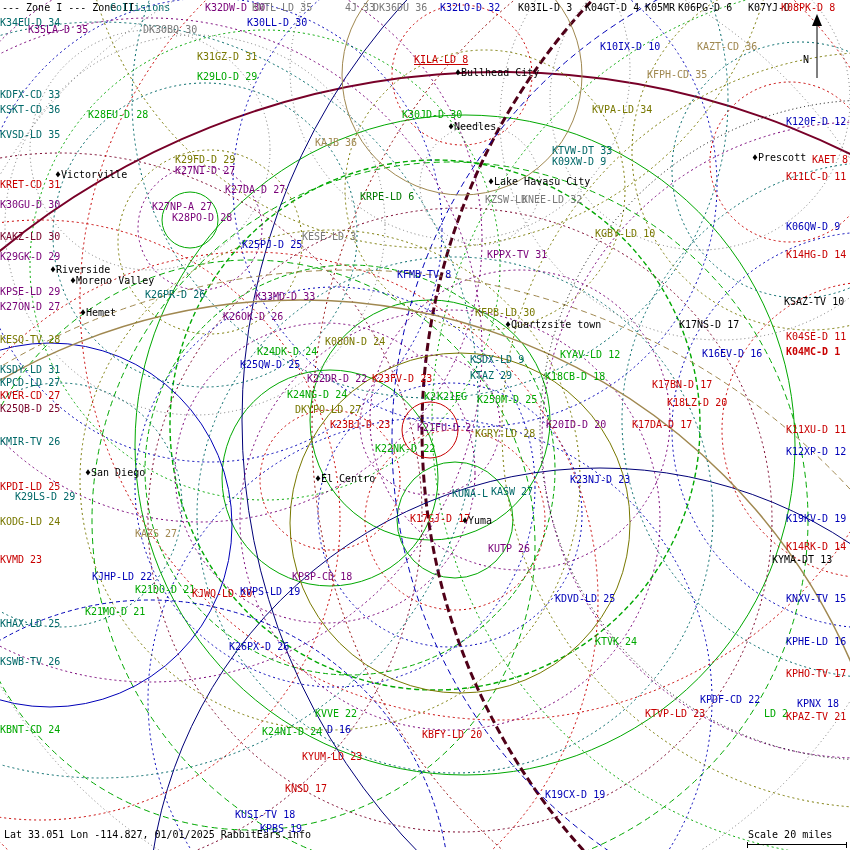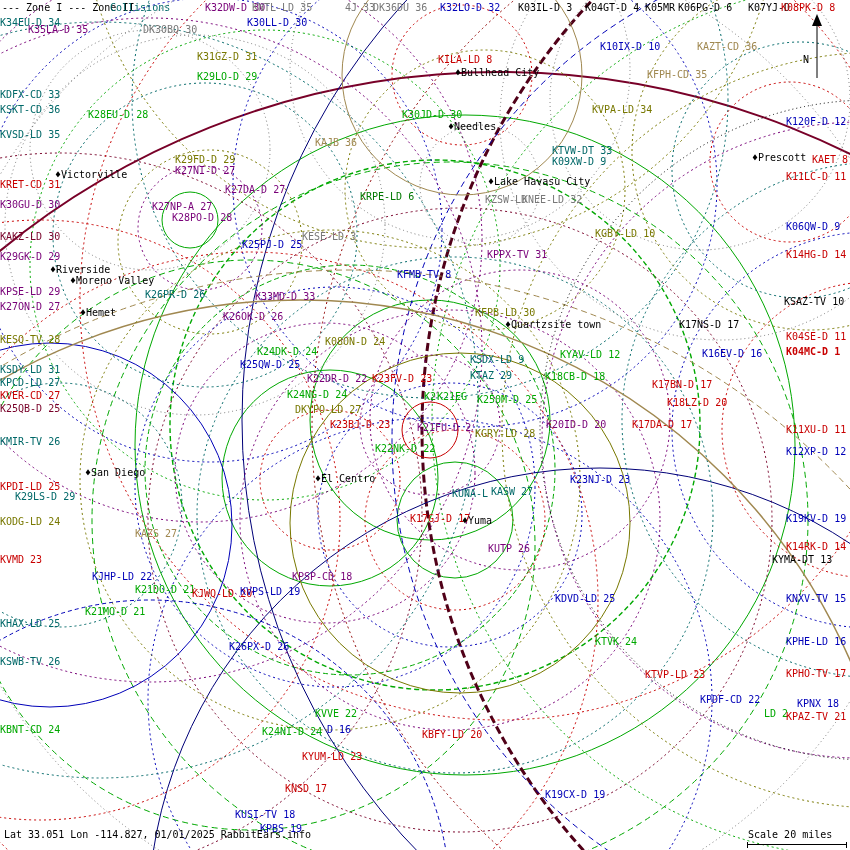--- a/index.html
+++ b/index.html
@@ -116,21 +116,21 @@
       <span class="stn" style="left: 748px; top: 3px; color: rgb(0, 0, 0);">K07YJ-D</span>
       <span class="stn" style="left: 781px; top: 3px; color: rgb(200, 0, 0);">K08PK-D 8</span>
       <span class="stn" style="left: 0px; top: 18px; color: rgb(0, 104, 104);">K34EU-D 34</span>
       <span class="stn" style="left: 28px; top: 25px; color: rgb(120, 0, 120);">K35LA-D 35</span>
       <span class="stn" style="left: 143px; top: 25px; color: rgb(120, 120, 120);">DK30BQ 30</span>
       <span class="stn" style="left: 247px; top: 18px; color: rgb(0, 0, 184);">K30LL-D 30</span>
       <span class="stn" style="left: 197px; top: 52px; color: rgb(120, 120, 0);">K31GZ-D 31</span>
       <span class="stn" style="left: 697px; top: 42px; color: rgb(160, 136, 80);">KAZT-CD 36</span>
       <span class="stn" style="left: 572px; top: 42px; color: rgb(0, 0, 184); margin-left: 28px;">K10IX-D 10</span>
       <span class="stn" style="left: 197px; top: 72px; color: rgb(0, 168, 0);">K29LO-D 29</span>
-      <span class="stn" style="left: 438px; top: 55px; color: rgb(200, 0, 0);">KILA-LD 8</span>
+      <span class="stn" style="left: 414px; top: 55px; color: rgb(200, 0, 0); text-decoration: underline;">KILA-LD 8</span>
       <span class="stn" style="left: 647px; top: 70px; color: rgb(160, 136, 80);">KFPH-CD 35</span>
       <span class="stn" style="left: 0px; top: 90px; color: rgb(0, 104, 104);">KDFX-CD 33</span>
       <span class="stn" style="left: 0px; top: 105px; color: rgb(0, 104, 104);">KSKT-CD 36</span>
       <span class="stn" style="left: 88px; top: 110px; color: rgb(0, 168, 0);">K28EU-D 28</span>
       <span class="stn" style="left: 402px; top: 110px; color: rgb(0, 168, 0);">K30JD-D 30</span>
       <span class="stn" style="left: 592px; top: 105px; color: rgb(120, 120, 0);">KVPA-LD 34</span>
       <span class="stn" style="left: 786px; top: 117px; color: rgb(0, 0, 184);">K120F-D 12</span>
       <span class="stn" style="left: 0px; top: 130px; color: rgb(0, 104, 104);">KVSD-LD 35</span>
       <span class="stn" style="left: 315px; top: 138px; color: rgb(160, 136, 80);">KAJB 36</span>
       <span class="stn" style="left: 552px; top: 146px; color: rgb(0, 104, 104);">KTVW-DT 33</span>
@@ -216,21 +216,21 @@
       <span class="stn" style="left: 192px; top: 589px; color: rgb(200, 0, 0);">KJWQ-LD 20</span>
       <span class="stn" style="left: 240px; top: 587px; color: rgb(0, 0, 184);">KVPS-LD 19</span>
       <span class="stn" style="left: 555px; top: 594px; color: rgb(0, 0, 184);">KDVD-LD 25</span>
       <span class="stn" style="left: 786px; top: 594px; color: rgb(0, 0, 184);">KNXV-TV 15</span>
       <span class="stn" style="left: 85px; top: 607px; color: rgb(0, 168, 0);">K21MO-D 21</span>
       <span class="stn" style="left: 0px; top: 619px; color: rgb(0, 104, 104);">KHAX-LD 25</span>
       <span class="stn" style="left: 595px; top: 637px; color: rgb(0, 168, 0);">KTVK 24</span>
       <span class="stn" style="left: 786px; top: 637px; color: rgb(0, 0, 184);">KPHE-LD 16</span>
       <span class="stn" style="left: 229px; top: 642px; color: rgb(0, 0, 184);">K26PX-D 26</span>
       <span class="stn" style="left: 0px; top: 657px; color: rgb(0, 104, 104);">KSWB-TV 26</span>
-      <span class="stn" style="left: 645px; top: 670px; color: rgb(200, 0, 0);">KTVP-LD 23</span>
+      <span class="stn" style="left: 645px; top: 709px; color: rgb(200, 0, 0);">KTVP-LD 23</span>
       <span class="stn" style="left: 786px; top: 669px; color: rgb(200, 0, 0);">KPHO-TV 17</span>
       <span class="stn" style="left: 700px; top: 695px; color: rgb(0, 0, 184);">KPDF-CD 22</span>
       <span class="stn" style="left: 797px; top: 699px; color: rgb(0, 0, 184);">KPNX 18</span>
       <span class="stn" style="left: 764px; top: 709px; color: rgb(0, 168, 0);">LD 2</span>
       <span class="stn" style="left: 786px; top: 712px; color: rgb(200, 0, 0);">KPAZ-TV 21</span>
       <span class="stn" style="left: 315px; top: 709px; color: rgb(0, 168, 0);">KVVE 22</span>
       <span class="stn" style="left: 0px; top: 725px; color: rgb(0, 168, 0);">KBNT-CD 24</span>
       <span class="stn" style="left: 262px; top: 727px; color: rgb(0, 168, 0);">K24NI-D 24</span>
       <span class="stn" style="left: 327px; top: 725px; color: rgb(0, 0, 184);">D 16</span>
       <span class="stn" style="left: 422px; top: 730px; color: rgb(200, 0, 0);">KBFY-LD 20</span>

